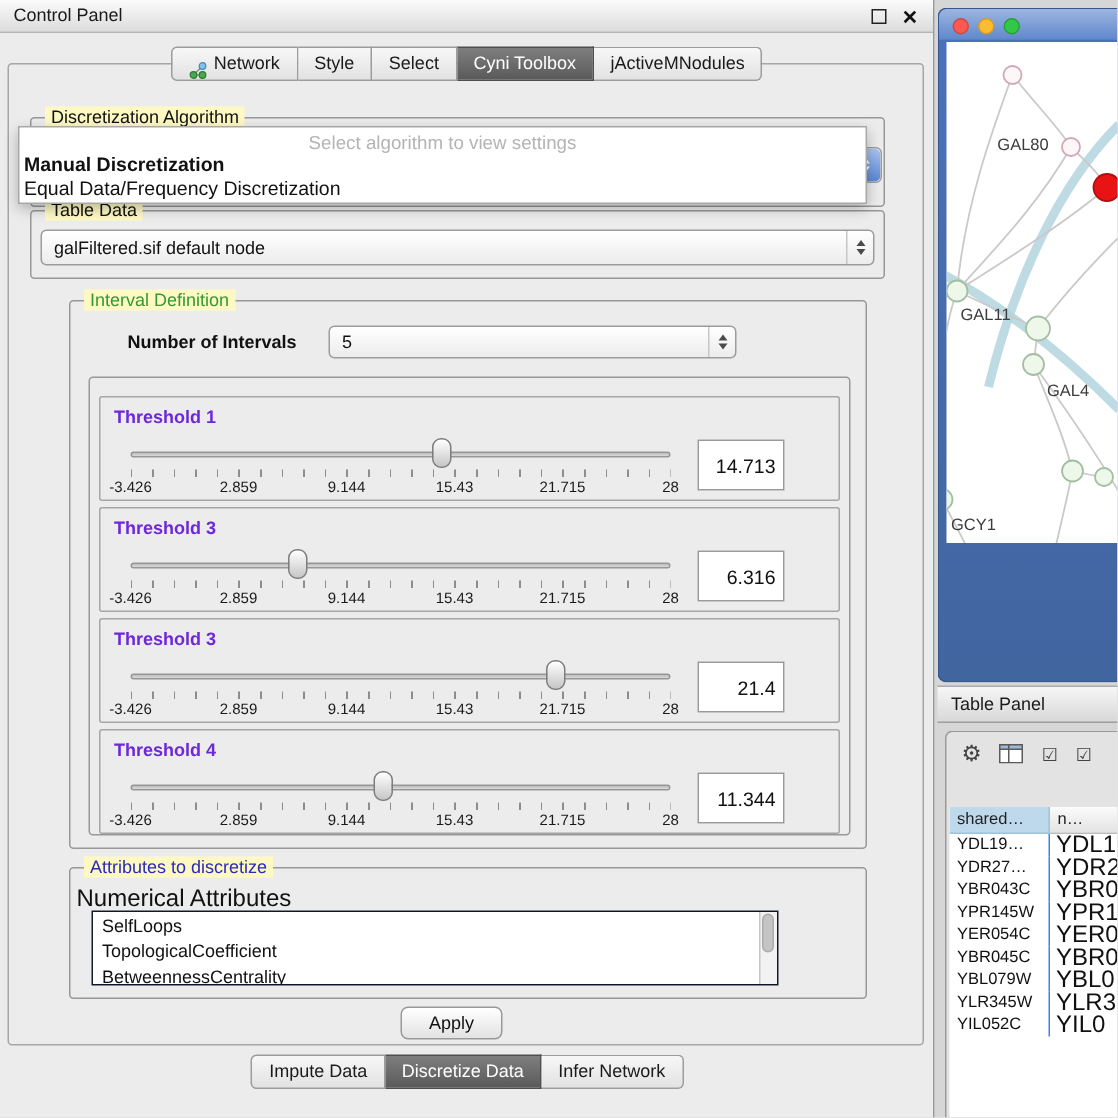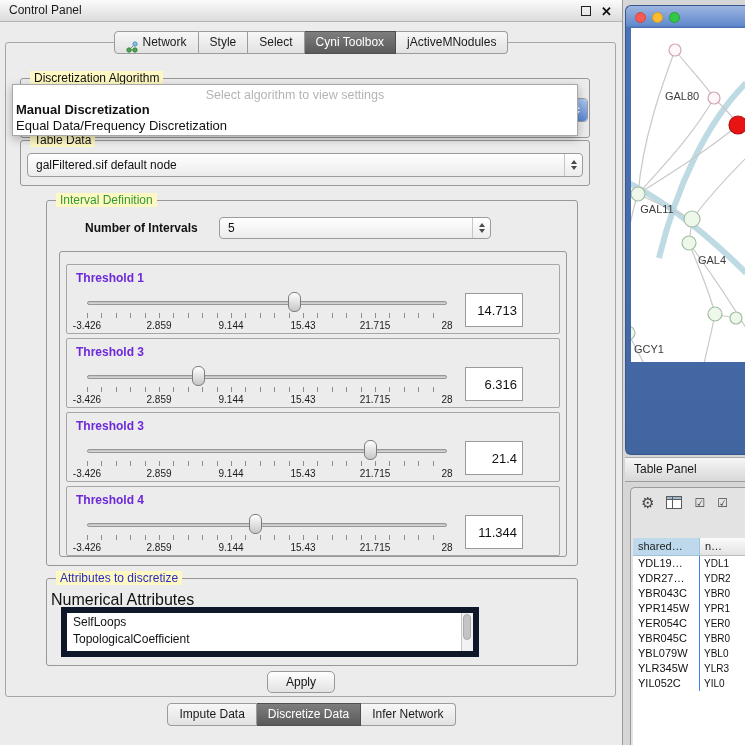--- a/index.html
+++ b/index.html
@@ -68,22 +68,22 @@
   .ticks{position:absolute;left:0;top:22px;width:100%;height:5px;
          background-image:repeating-linear-gradient(to right,#8d8d8d 0,#8d8d8d 1px,transparent 1px,transparent 14.4px)}
   .scale{position:absolute;left:0;top:29px;width:100%;height:12px}
   .tick-label{position:absolute;transform:translateX(-50%);font-size:10px;color:#1a1a1a;white-space:nowrap}
   .thr-value{position:absolute;right:36px;top:28px;width:58px;height:34px;background:#fff;border:1px solid #9a9a9a;
              font-size:13px;color:#111;display:flex;align-items:center;justify-content:flex-end;
              padding-right:5px;box-sizing:border-box}
 
   
   #attr-subtitle{position:absolute;left:4px;top:12px;font-size:16px;font-weight:normal;color:#111}
-  #attr-list{position:absolute;left:14px;top:28px;width:418px;height:50px;background:#fff;
-             border:6px solid #0f172a;overflow:hidden;box-sizing:border-box}
+  #attr-list{position:absolute;left:14px;top:28px;width:458px;height:50px;background:#fff;
+             border:1px solid #0f172a;overflow:hidden;box-sizing:border-box}
   #attr-items{position:absolute;left:0;top:1px;right:12px}
   .list-item{font-size:12px;color:#111;line-height:17px;padding-left:6px;white-space:nowrap;overflow:hidden}
   #attr-scrollbar{position:absolute;right:0;top:0;width:12px;height:100%;background:#f2f2f2;
                   border-left:1px solid #c6c6c6;box-sizing:border-box}
   #attr-scroll-thumb{position:absolute;left:1px;top:1px;width:8px;height:26px;background:#c4c4c4;
                      border:1px solid #ababab;border-radius:4px;box-sizing:border-box}
 
   #apply-btn{position:absolute;left:267px;top:671px;width:68px;height:22px;border:1px solid #999;border-radius:5px;
              background:linear-gradient(#ffffff,#e2e2e2);font-size:12px;color:#111;display:flex;
              align-items:center;justify-content:center;box-sizing:border-box;z-index:3}
@@ -117,21 +117,21 @@
   .cbx{font-size:12px;line-height:1;color:#444}
   #tbl{position:absolute;left:2px;top:50px;right:0;bottom:0;background:#fff;overflow:hidden}
   #tbl-head{display:flex;height:18px}
   .th{font-size:11px;color:#222;line-height:17px;padding-left:5px;box-sizing:border-box;
       overflow:hidden;white-space:nowrap}
   .th1{width:67px;background:#bdd9eb;border-right:1px solid #9ec3da;border-bottom:1px solid #9ec3da}
   .th2{flex:1;background:linear-gradient(#fbfbfb,#e3e3e3);border-bottom:1px solid #bbb}
   .trow{display:flex;height:15px;line-height:15px}
   .tc1{width:67px;font-size:11px;color:#111;padding-left:5px;box-sizing:border-box;white-space:nowrap;
        overflow:hidden;border-right:1px solid #3b82f6}
-  .tc2{flex:1;font-size:10px;color:#111;padding-left:4px;white-space:nowrap;overflow:hidden}
+  .tc2{flex:1;font-size:16px;color:#111;padding-left:4px;white-space:nowrap;overflow:hidden}
 </style>
 </head>
 <body>
 
 <div id="control-panel">
 
   <div id="cp-titlebar">
     <span>Control Panel</span>
     <span id="cp-title-icons">
       <span class="minbox"></span>

